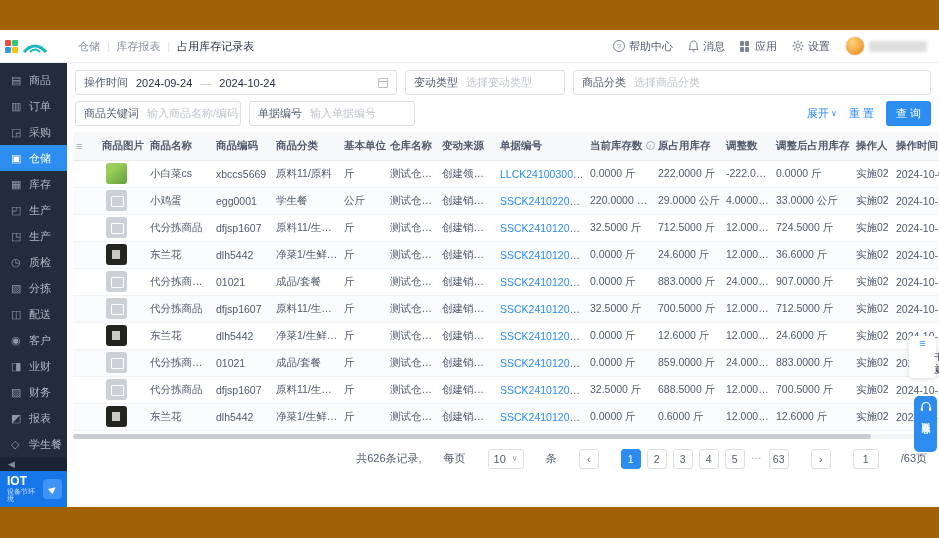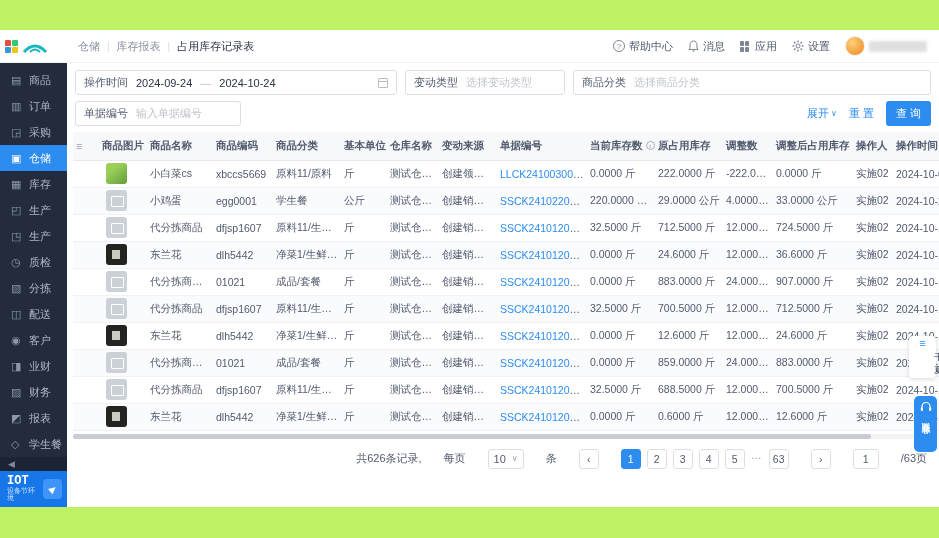--- a/index.html
+++ b/index.html
@@ -1,18 +1,18 @@
 <!DOCTYPE html>
 <html><head>
 <meta charset="utf-8">
 <style>
   * { box-sizing:border-box; margin:0; padding:0; }
   html,body { width:939px; height:538px; overflow:hidden; background:#fff;
               font-family:"Liberation Sans", sans-serif; }
-  .screen { position:relative; width:939px; height:538px; background:#bef264; }
+  .screen { position:relative; width:939px; height:538px; background:#a16207; }
   .app { position:absolute; top:30px; left:0; width:939px; height:477px; }
 
   
   .topbar { position:absolute; top:0; left:0; width:100%; height:33px; background:#fff;
             border-bottom:1px solid #eef0f4; display:flex; align-items:center; }
   .logo-area { flex:0 0 67px; display:flex; align-items:center; gap:4px; padding-left:5px; }
   .logo-squares { display:grid; grid-template-columns:6px 6px; grid-auto-rows:6px; gap:1px; }
   .logo-squares i { display:block; border-radius:1px; }
   .breadcrumb { display:flex; align-items:center; gap:7px; font-size:11px; padding-left:11px; }
   .bc-item { color:#8a919f; cursor:pointer; }
@@ -34,21 +34,21 @@
              background:#222c3d; display:flex; flex-direction:column; overflow:hidden; }
   .nav { flex:1; padding-top:4px; }
   .nav-item { height:26px; display:flex; align-items:center; gap:6px; padding-left:11px;
               color:#aeb6c2; font-size:11px; cursor:pointer; }
   .nav-item .nav-ico { font-size:11px; width:12px; color:#8d97a8; }
   .nav-item.active { background:#2d8cf0; color:#fff; }
   .nav-item.active .nav-ico { color:#fff; }
   .collapse-strip { height:14px; background:#1b2434; display:flex; align-items:center;
                     padding-left:8px; color:#7e8796; font-size:9px; cursor:pointer; }
   .iot { height:36px; background:#1777e8; display:flex; align-items:center; padding:0 5px 0 7px; gap:4px; }
-  .iot-txt { display:flex; flex-direction:column; line-height:1.05;font-family:Liberation Mono, monospace; }
+  .iot-txt { display:flex; flex-direction:column; line-height:1.05; }
   .iot-title { color:#fff; font-weight:bold; font-size:12px; }
   .iot-sub { color:#cfe4ff; font-size:7px; }
   .iot-badge { margin-left:auto; width:20px; height:20px; background:#3f95f7; border-radius:4px;
                display:flex; align-items:center; justify-content:center; }
   .iot-badge span { color:#fff; font-size:9px; transform:rotate(-40deg); display:block; }
 
   
   .main { position:absolute; top:33px; left:67px; width:872px; height:444px; background:#fff; overflow:hidden; }
 
   .filters { padding:7px 8px 0 8px; }
@@ -282,20 +282,24 @@
           <div class="f-box f-ct">
             <span class="f-label">变动类型</span>
             <span class="f-ph">选择变动类型</span>
           </div>
           <div class="f-box f-cat">
             <span class="f-label">商品分类</span>
             <span class="f-ph">选择商品分类</span>
           </div>
         </div>
         <div class="f-row">
+          <div class="f-box f-kw">
+            <span class="f-label">商品关键词</span>
+            <span class="f-ph">输入商品名称/编码</span>
+          </div>
           <div class="f-box f-doc">
             <span class="f-label">单据编号</span>
             <span class="f-ph">输入单据编号</span>
           </div>
           <div class="f-actions">
             <span class="link-btn">
               <span>展开</span>
               <span class="chev">∨</span>
             </span>
             <span class="link-btn">

